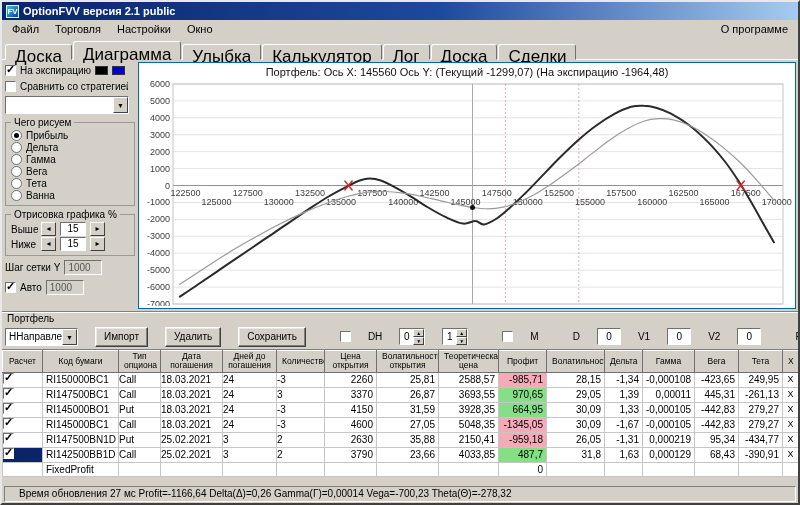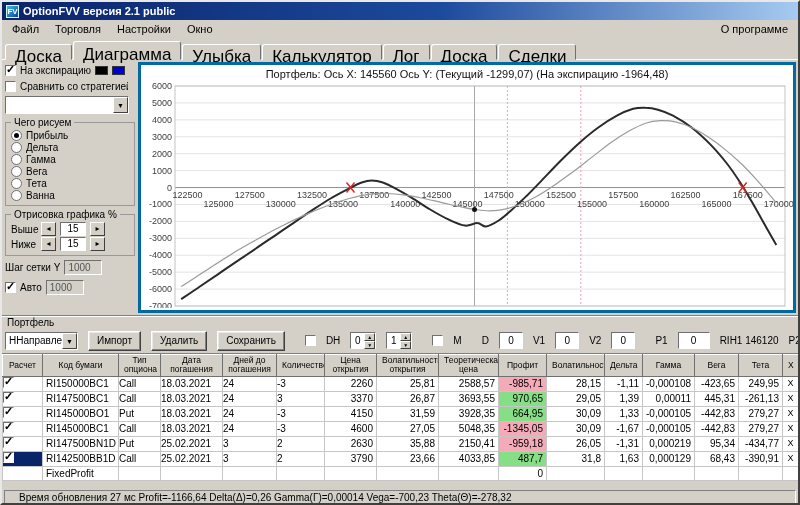--- a/index.html
+++ b/index.html
@@ -47,26 +47,26 @@
   .groupbox .legend { position: absolute; top: -6px; left: 5px; background: #d4d0c8; padding: 0 3px; font-size: 10px; }
   .arrow-btn { width: 15px; height: 14px; background: #d4d0c8; border: 1px solid;
                border-color: #fff #404040 #404040 #fff; font-size: 8px; line-height: 12px; text-align: center; }
   .mini-val { width: 26px; height: 14px; background: #fff; border: 1px solid;
               border-color: #707070 #fff #fff #707070; text-align: center; font-size: 10px; line-height: 12px; }
   .mini-input { width: 38px; height: 15px; background: #d4d0c8; border: 1px solid;
               border-color: #707070 #fff #fff #707070; text-align: left; padding-left: 3px;
               font-size: 10px; line-height: 13px; color: #555; }
   .w26 { width: 26px; display: inline-block; }
   
-  .chart-panel { flex: 1; background: #fff; border: 3px solid #0369a1; position: relative; overflow: hidden; }
+  .chart-panel { flex: 1; background: #fff; border: 1px solid #0369a1; position: relative; overflow: hidden; }
   .chart-title { text-align: center; font-size: 11px; padding-top: 3px; height: 17px; color: #111; }
   
   .portfolio-label { flex: 0 0 13px; font-size: 10px; padding: 1px 5px 0; border-top: 1px solid #808080;
                      box-shadow: inset 0 1px 0 #fff; }
-  .toolbar { flex: 0 0 25px; display: flex; align-items: center; gap: 10px; padding: 2px 3px; font-size: 10px; white-space: nowrap; }
+  .toolbar { flex: 0 0 25px; display: flex; align-items: center; gap: 17px; padding: 2px 3px; font-size: 10px; white-space: nowrap; }
   .btn { background: #d4d0c8; border: 1px solid; border-color: #fff #404040 #404040 #fff;
          box-shadow: inset -1px -1px 0 #808080, inset 1px 1px 0 #e8e8e8;
          padding: 2px 8px; font-size: 10px; height: 20px; font-family: "Liberation Sans", sans-serif; }
   .num-input { background: #fff; border: 1px solid; border-color: #707070 #fff #fff #707070;
          height: 17px; font-size: 10px; text-align: center; font-family: "Liberation Sans", sans-serif; }
   .num-input.gray { background: #d4d0c8; color: #444; }
   .spinbox { display: inline-flex; background: #fff; border: 1px solid; border-color: #707070 #fff #fff #707070; height: 17px; }
   .spinval { width: 13px; text-align: center; font-size: 10px; line-height: 15px; }
   .spincol { display: flex; flex-direction: column; width: 11px; }
   .sparrow { flex: 1; font-size: 5px; line-height: 6px; background: #d4d0c8; text-align: center;
@@ -354,21 +354,21 @@
             <td>RI150000BC1</td>
             <td class="ctr">Call</td>
             <td class="ctr">18.03.2021</td>
             <td class="ctr">24</td>
             <td class="ctr">-3</td>
             <td class="num">2260</td>
             <td class="num">25,81</td>
             <td class="num">2588,57</td>
             <td class="num neg">-985,71</td>
             <td class="num">28,15</td>
-            <td class="num">-1,11</td>
+            <td class="num">-1,34</td>
             <td class="num">-0,000108</td>
             <td class="num">-423,65</td>
             <td class="num">249,95</td>
             <td class="xcell">X</td>
           </tr>
           <tr>
             <td class="ctr"><span class="cb checked"></span></td>
             <td>RI147500BC1</td>
             <td class="ctr">Call</td>
             <td class="ctr">18.03.2021</td>

